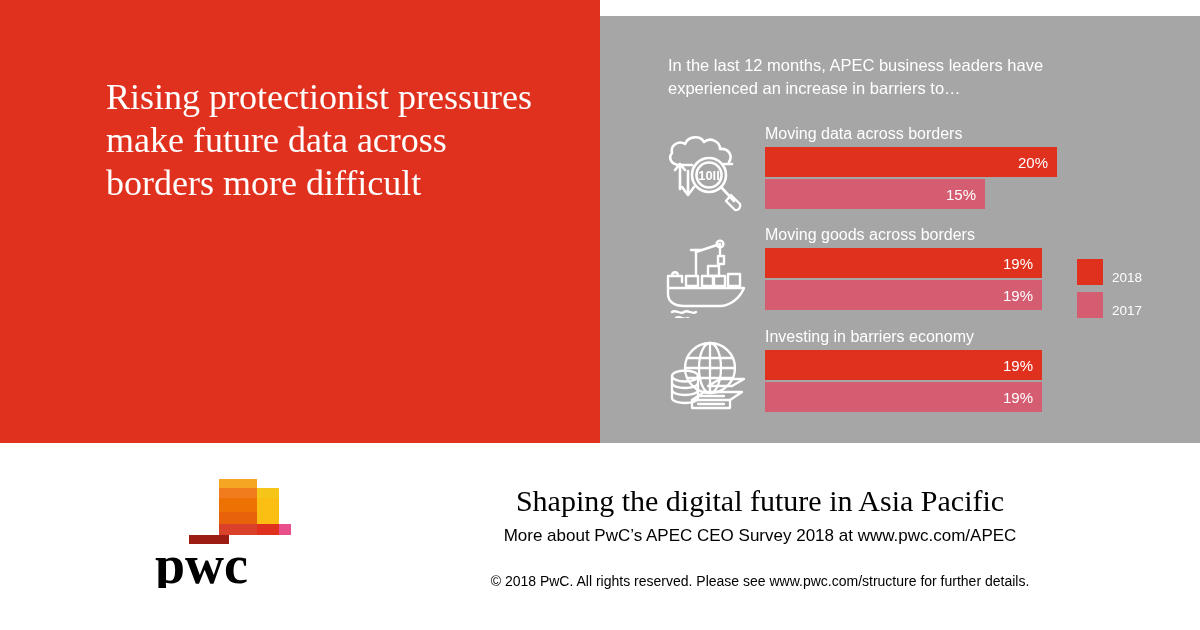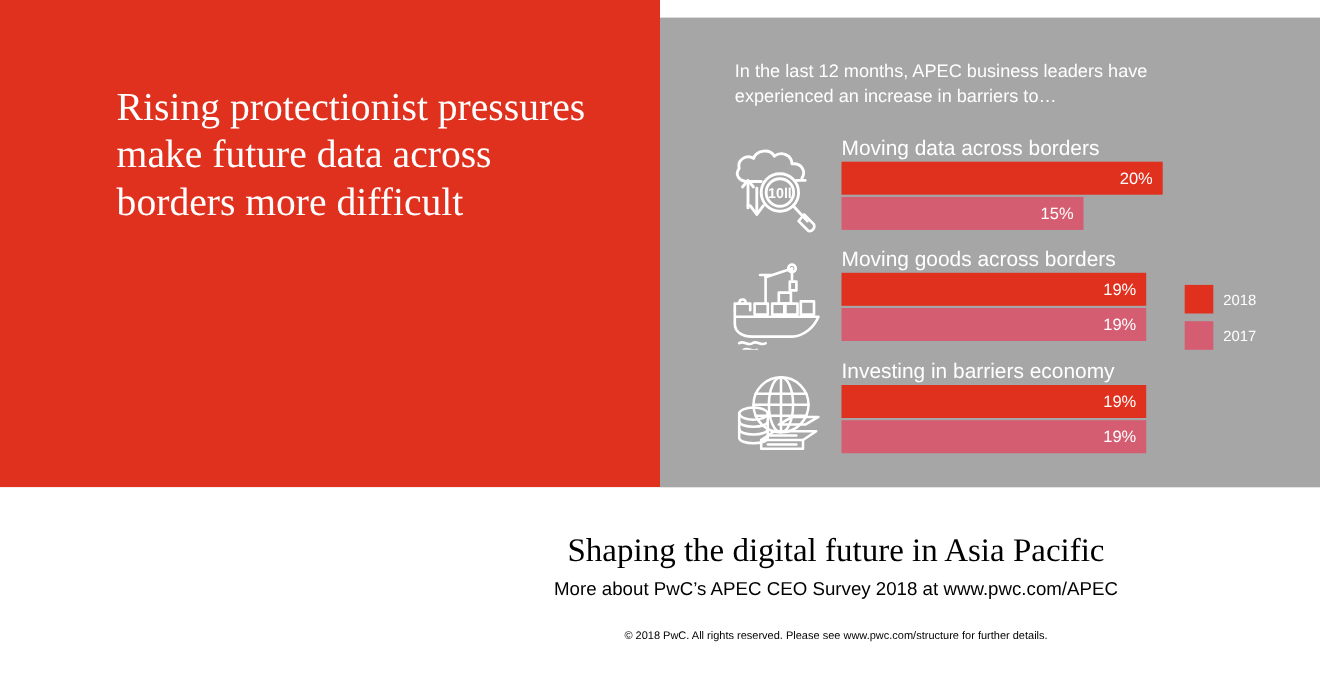--- a/index.html
+++ b/index.html
@@ -43,61 +43,61 @@
   #group-2 { top:308px; }
 
   .group-icon {
     position:absolute; left:58px; top:10px;
     width:96px; height:86px;
   }
   .group-icon svg { display:block; width:100%; height:100%; }
 
   .group-label {
     position:absolute; left:165px; top:4px;
-    font-size:19px; color:#ffffff; white-space:nowrap;
+    font-size:16px; color:#ffffff; white-space:nowrap;
   }
 
   .bar-row { position:absolute; left:165px; height:30px; }
   .bar-row.r2018 { top:26px; }
   .bar-row.r2017 { top:58px;text-align:center; }
 
   .bar {
     position:relative; height:30px;
     display:flex; align-items:center; justify-content:flex-end;
   }
   .bar.c2018 { background:#e0301e; }
   .bar.c2017 { background:#d55d72; }
 
   .bar-value {
     font-size:15px; color:#ffffff; padding-right:9px; white-space:nowrap;
   }
 
   #legend { position:absolute; left:477px; top:243px; }
-  .legend-item { display:flex; align-items:center; margin-bottom:7px; }
+  .legend-item { display:flex; align-items:flex-end; margin-bottom:7px; }
   .legend-swatch { width:26px; height:26px; }
   .legend-swatch.c2018 { background:#e0301e; }
   .legend-swatch.c2017 { background:#d55d72; }
   .legend-label { font-size:13.5px; color:#ffffff; margin-left:9px; }
 
   
   #footer {
     position:absolute; left:0; top:443px; width:1200px; height:187px;
     background:#ffffff;
   }
 
   #logo { position:absolute; left:137px; top:30px; width:180px; height:115px; }
   #logo svg { display:block; width:100%; height:100%; }
 
   #footer-text { position:absolute; left:440px; top:40px; width:640px; text-align:center; }
   #tagline {
     font-family:"Liberation Serif", serif;
     font-size:30px; color:#000000; line-height:36px;
   }
   #subline { font-size:17px; color:#000000; margin-top:7px; }
-  #copyright { font-size:10px; color:#000000; margin-top:27px; }
+  #copyright { font-size:14px; color:#000000; margin-top:27px; }
 </style>
 </head>
 <body>
 
 <div id="top-area">
 
   <div id="headline-panel">
     <div id="headline">Rising protectionist pressures make future data across borders more difficult</div>
   </div>
 
@@ -220,20 +220,38 @@
         <span class="legend-swatch c2017"></span>
         <span class="legend-label">2017</span>
       </div>
     </div>
 
   </div>
 </div>
 
 <div id="footer">
 
+  <div id="logo">
+    <svg viewBox="0 0 180 115">
+      <g>
+        <rect x="82" y="6" width="38" height="9" fill="#f5a623"></rect>
+        <rect x="82" y="15" width="38" height="10" fill="#f07c1e"></rect>
+        <rect x="120" y="15" width="22" height="10" fill="#f5c518"></rect>
+        <rect x="82" y="25" width="38" height="14" fill="#ee7203"></rect>
+        <rect x="120" y="25" width="22" height="14" fill="#fbbf14"></rect>
+        <rect x="82" y="39" width="38" height="12" fill="#e8620c"></rect>
+        <rect x="120" y="39" width="22" height="12" fill="#fbbf14"></rect>
+        <rect x="82" y="51" width="38" height="11" fill="#d9412a"></rect>
+        <rect x="120" y="51" width="22" height="11" fill="#e0301e"></rect>
+        <rect x="142" y="51" width="12" height="11" fill="#e94f8a"></rect>
+        <rect x="52" y="62" width="40" height="9" fill="#9c1b12"></rect>
+      </g>
+      <text x="18" y="110" font-family="Liberation Serif, serif" font-size="54" font-weight="bold" fill="#000000">pwc</text>
+    </svg>
+  </div>
 
   <div id="footer-text">
     <div id="tagline">Shaping the digital future in Asia Pacific</div>
     <div id="subline">More about PwC’s APEC CEO Survey 2018 at www.pwc.com/APEC</div>
     <div id="copyright">© 2018 PwC. All rights reserved. Please see www.pwc.com/structure for further details.</div>
   </div>
 
 </div>
 
 </body></html>

